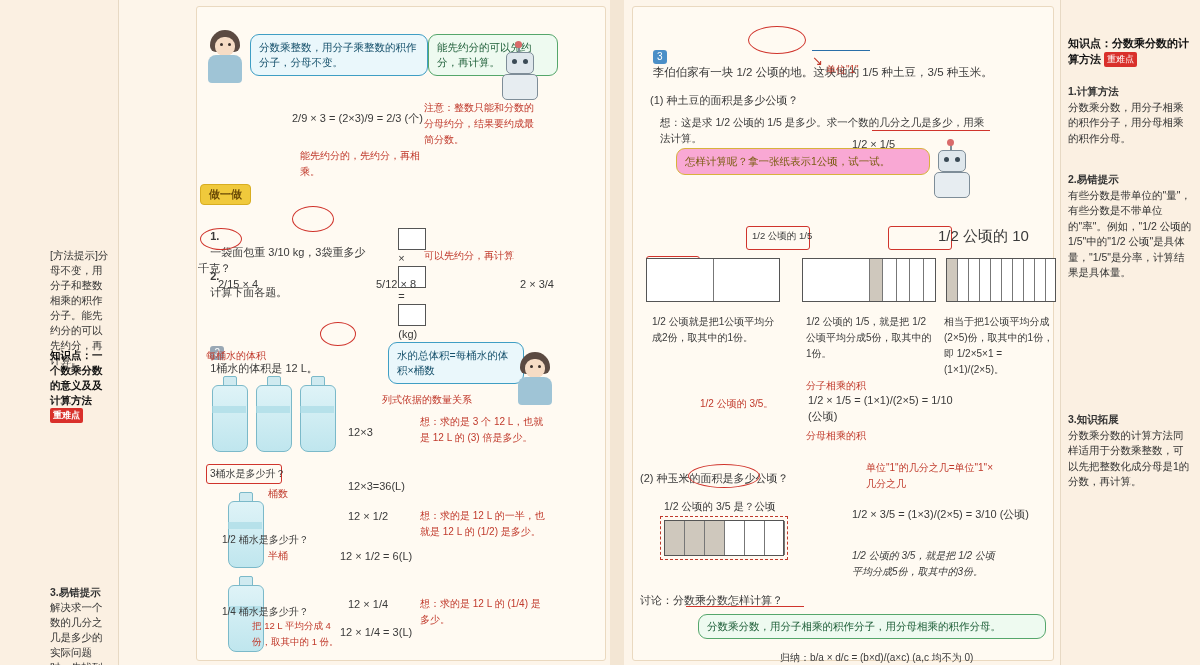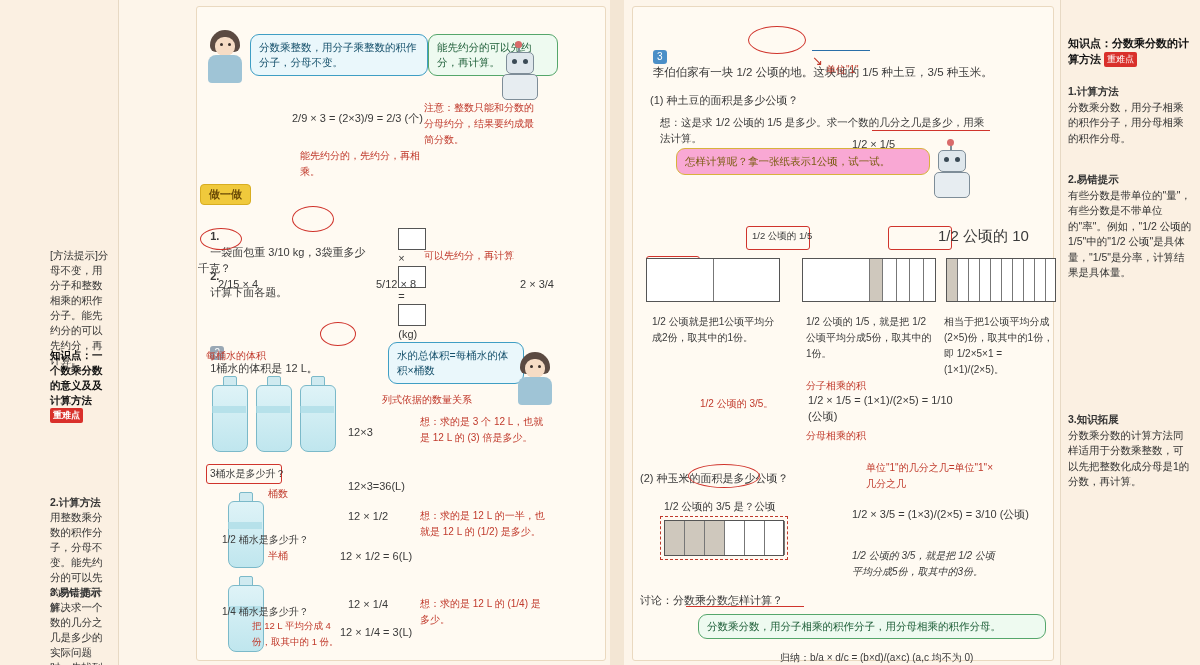--- a/index.html
+++ b/index.html
@@ -75,24 +75,20 @@
 
   <div class="sheet left"></div>
   <div class="sheet right"></div>
 
   <div class="lm-note" style="top:248px;">[方法提示]分母不变，用分子和整数相乘的积作分子。能先约分的可以先约分，再计算。</div>
 
   <div class="lm-note" style="top:348px;font-weight:bold;color:#111;">
     <span>知识点：一个数乘分数的意义及及计算方法</span>
     <span class="tagred">重难点</span>
   </div>
-  <div class="lm-note" style="top:495px;">
-    <b>2.计算方法</b><br>
-    <span>用整数乘分数的积作分子，分母不变。能先约分的可以先约分，再计算。</span>
-  </div>
   <div class="lm-note" style="top:585px;">
     <b>3.易错提示</b><br>
     <span>解决求一个数的几分之几是多少的实际问题时，先找到单位"1"，再判断</span>
   </div>
 
   <div class="girl" style="left:206px;top:30px;width:38px;height:54px;">
     <div class="hair"></div>
       <div class="face"></div>
     <div class="eye" style="left:14px;"></div>
       <div class="eye" style="left:22px;"></div>

